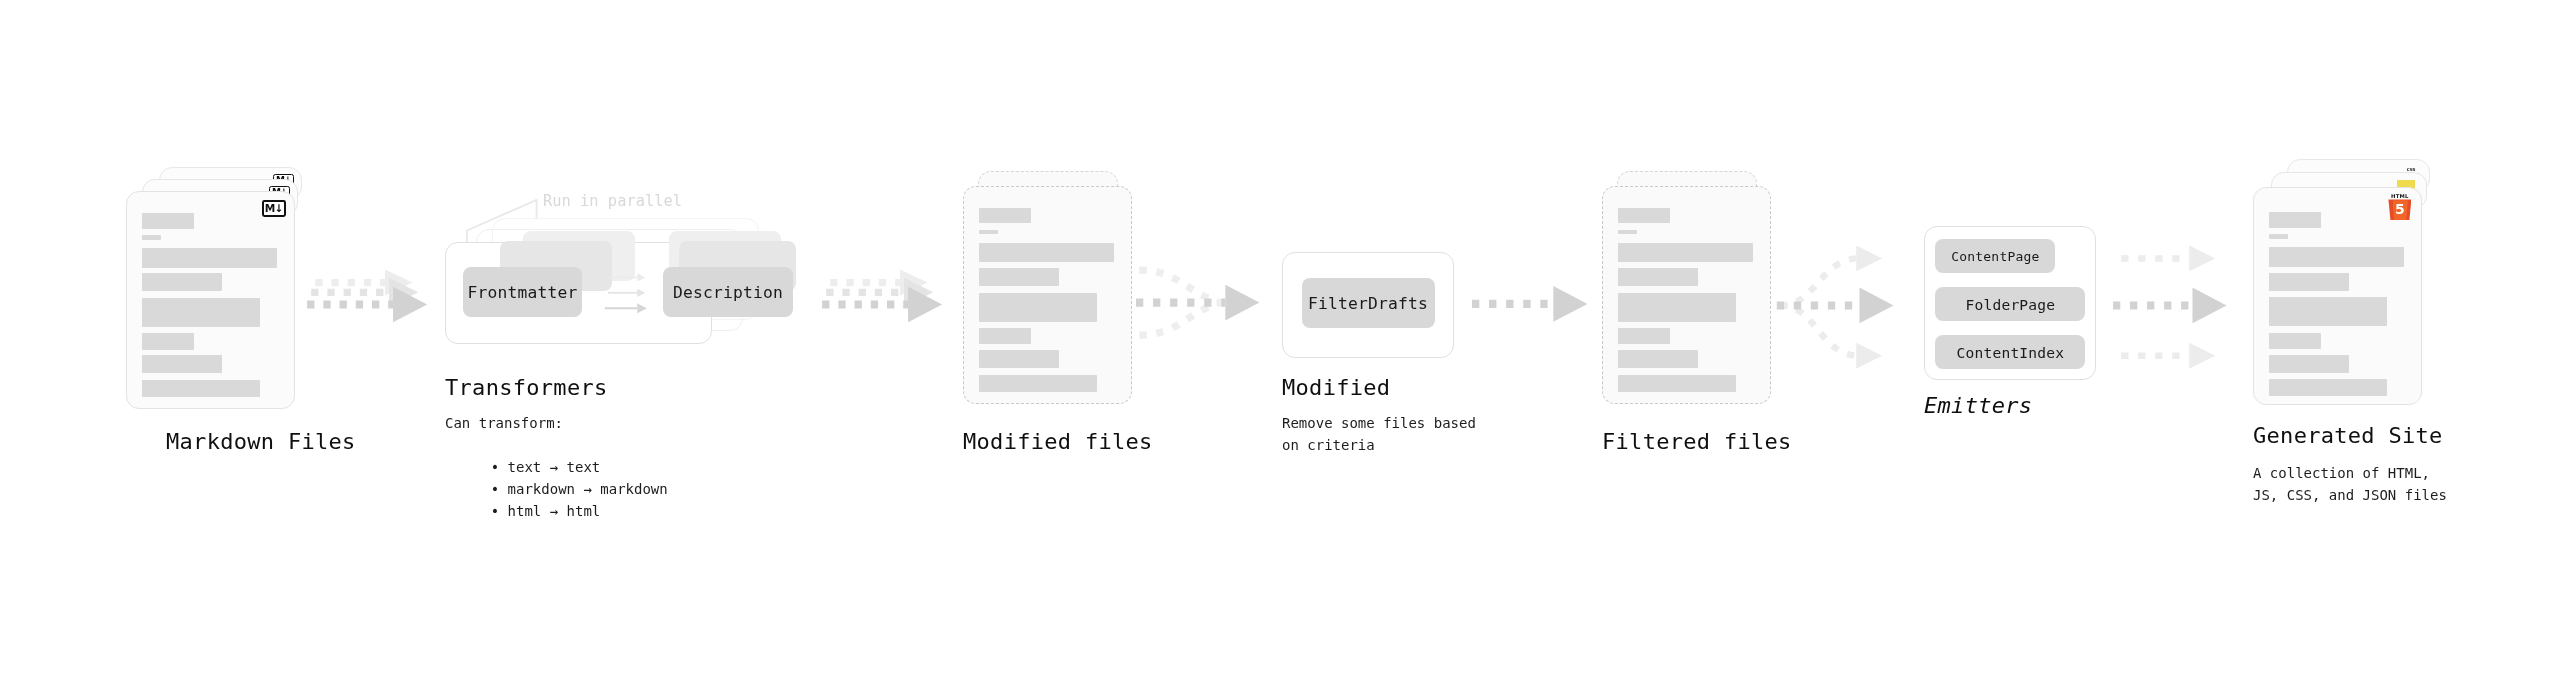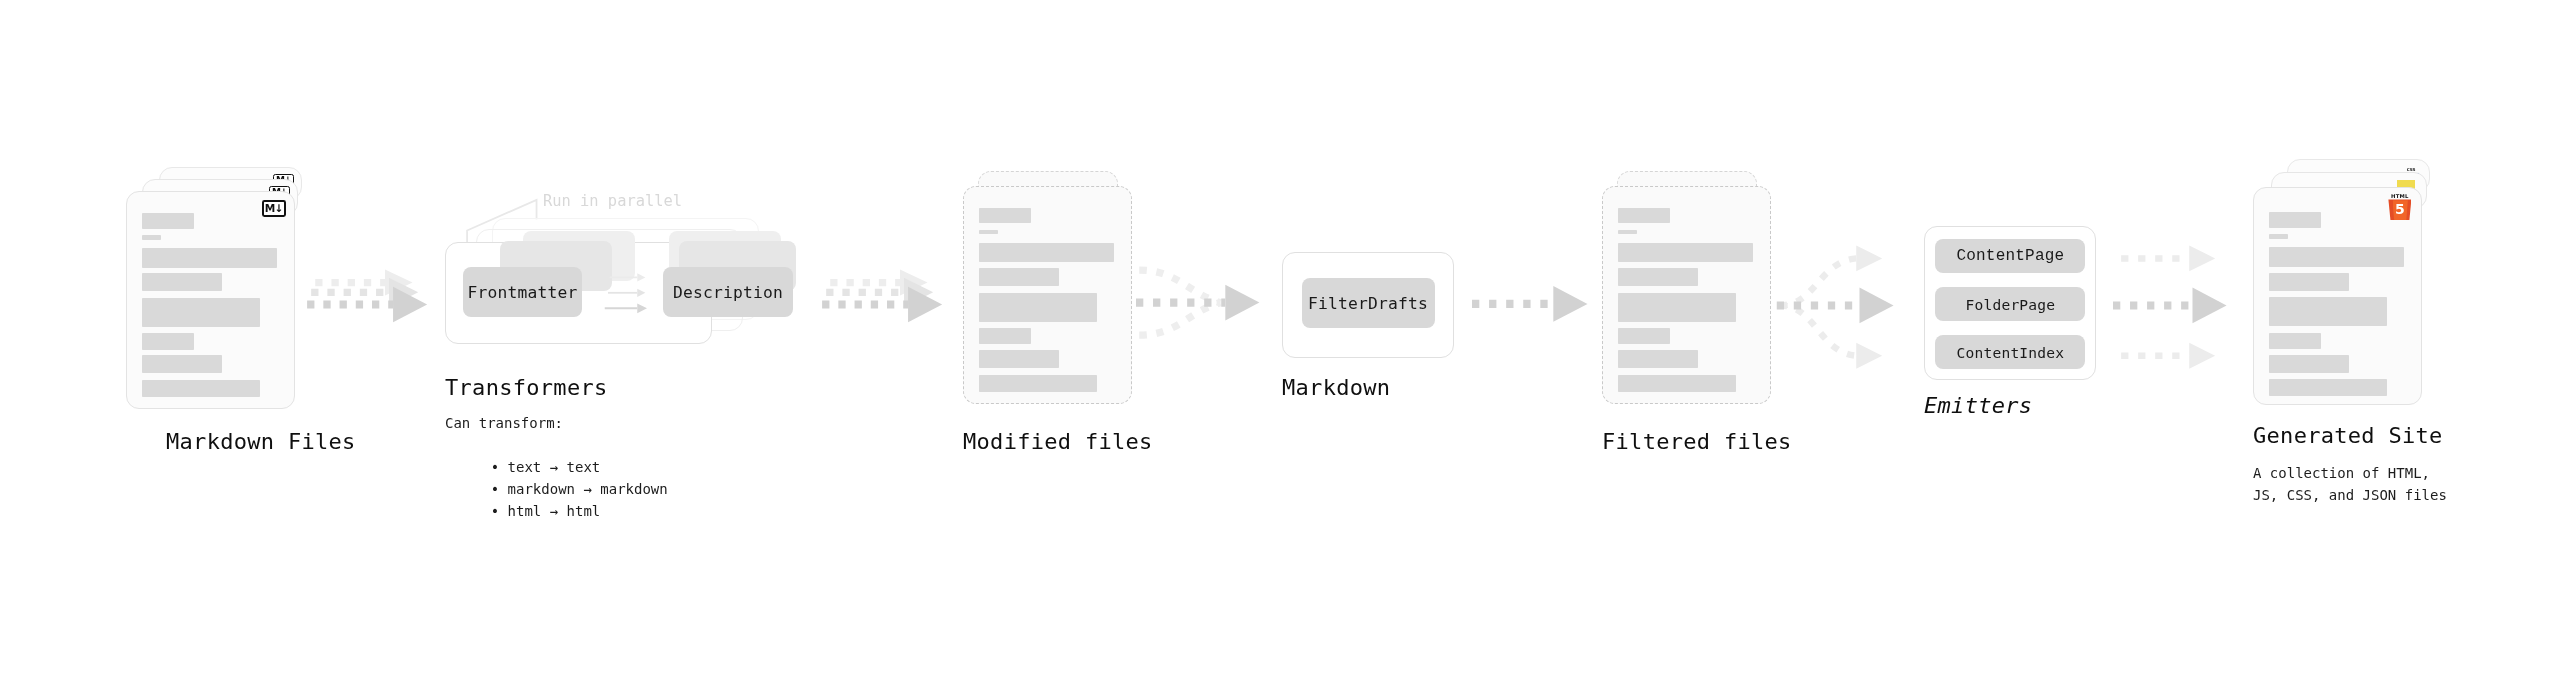--- a/index.html
+++ b/index.html
@@ -272,21 +272,23 @@
     <path d="M4 22 C 52 22, 66 52, 104 62" fill="none" stroke="#eeeeee" stroke-width="9" stroke-dasharray="9 12"></path>
     <path d="M4 102 C 52 102, 66 72, 104 62" fill="none" stroke="#eeeeee" stroke-width="9" stroke-dasharray="9 12"></path>
     <line x1="0" y1="62" x2="110" y2="62" stroke="#d2d2d2" stroke-width="10" stroke-dasharray="9 12"></line>
     <polygon points="110,40 152,62 110,84" fill="#d2d2d2"></polygon>
   </svg>
 
   <div class="abs" style="left:1282px;top:252px;">
     <div class="pbox" style="left:0px;top:0px;width:172px;height:106px;"></div>
     <div class="chip" style="left:19.5px;top:26px;width:133px;height:50px;">FilterDrafts</div>
   </div>
-  <div class="title" style="left:1282px;top:375px;">Markdown</div>
+  <div class="title" style="left:1282px;top:375px;">Modified</div>
+  <div class="sub" style="left:1282px;top:413px;">Remove some files based
+on criteria</div>
 
   <svg class="abs" style="left:1472px;top:286px;" width="122" height="57" viewBox="0 0 150 70">
     <line x1="0" y1="22" x2="100" y2="22" stroke="#d2d2d2" stroke-width="10" stroke-dasharray="9 12"></line>
     <polygon points="100,0 142,22 100,44" fill="#d2d2d2"></polygon>
   </svg>
 
   <div class="abs" style="left:1602px;top:171px;">
     <div class="card dashed" style="left:14.6px;top:0px;width:140px;height:32.5px;border-color:#d5d5d5;"></div>
     <div class="card dashed" style="left:0px;top:14.6px;">
       <div class="line" style="top:21px;width:52px;height:15.4px;"></div>
@@ -305,21 +307,21 @@
     <path d="M0 88 C 44 88, 48 34, 94 30" fill="none" stroke="#ececec" stroke-width="8" stroke-dasharray="9 12"></path>
     <polygon points="94,14 126,30 94,46" fill="#ececec"></polygon>
     <path d="M0 88 C 44 88, 48 146, 94 150" fill="none" stroke="#ececec" stroke-width="8" stroke-dasharray="9 12"></path>
     <polygon points="94,134 126,150 94,166" fill="#ececec"></polygon>
     <line x1="-4" y1="88" x2="98" y2="88" stroke="#d2d2d2" stroke-width="10" stroke-dasharray="9 12"></line>
     <polygon points="98,66 140,88 98,110" fill="#d2d2d2"></polygon>
   </svg>
 
   <div class="abs" style="left:1924px;top:226px;">
     <div class="pbox" style="left:0px;top:0px;width:172px;height:154px;"></div>
-    <div class="chip" style="left:11.4px;top:13px;width:150px;height:34px;font-size:16px;font-family:Liberation Mono, monospace;">ContentPage</div>
+    <div class="chip" style="left:11.4px;top:13px;width:120px;height:34px;font-size:13px;">ContentPage</div>
     <div class="chip" style="left:11.4px;top:61px;width:150px;height:34px;font-size:14.6px;">FolderPage</div>
     <div class="chip" style="left:11.4px;top:109px;width:150px;height:34px;font-size:14.6px;">ContentIndex</div>
   </div>
   <div class="title" style="left:1924px;top:393px;font-style:italic;">Emitters</div>
 
   <svg class="abs" style="left:2113px;top:234px;" width="146" height="138" viewBox="0 0 180 170">
     <line x1="10" y1="30" x2="94" y2="30" stroke="#ececec" stroke-width="8" stroke-dasharray="9 12"></line>
     <polygon points="94,14 126,30 94,46" fill="#ececec"></polygon>
     <line x1="10" y1="150" x2="94" y2="150" stroke="#ececec" stroke-width="8" stroke-dasharray="9 12"></line>
     <polygon points="94,134 126,150 94,166" fill="#ececec"></polygon>

